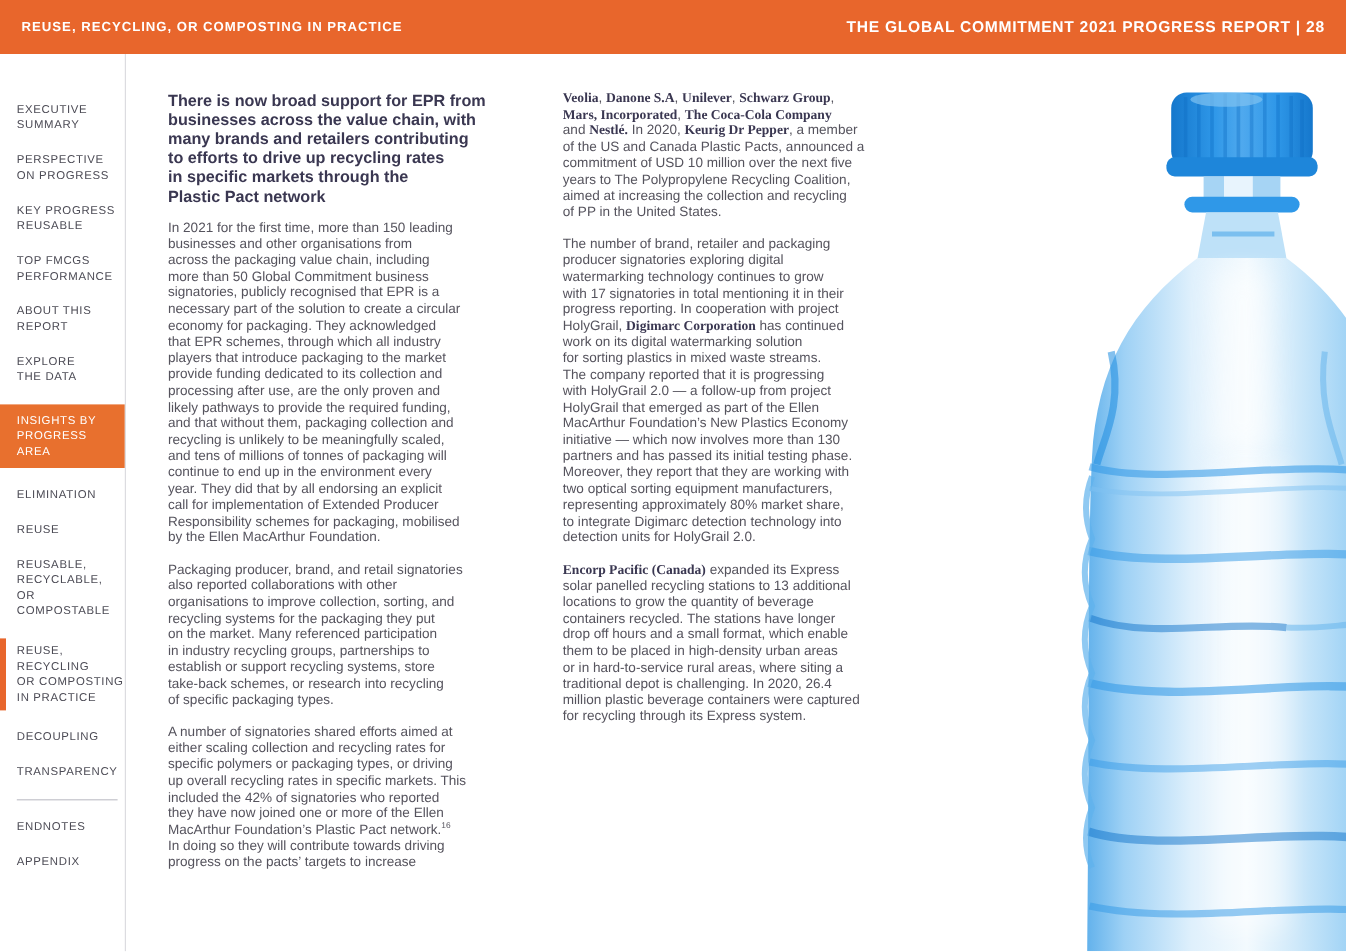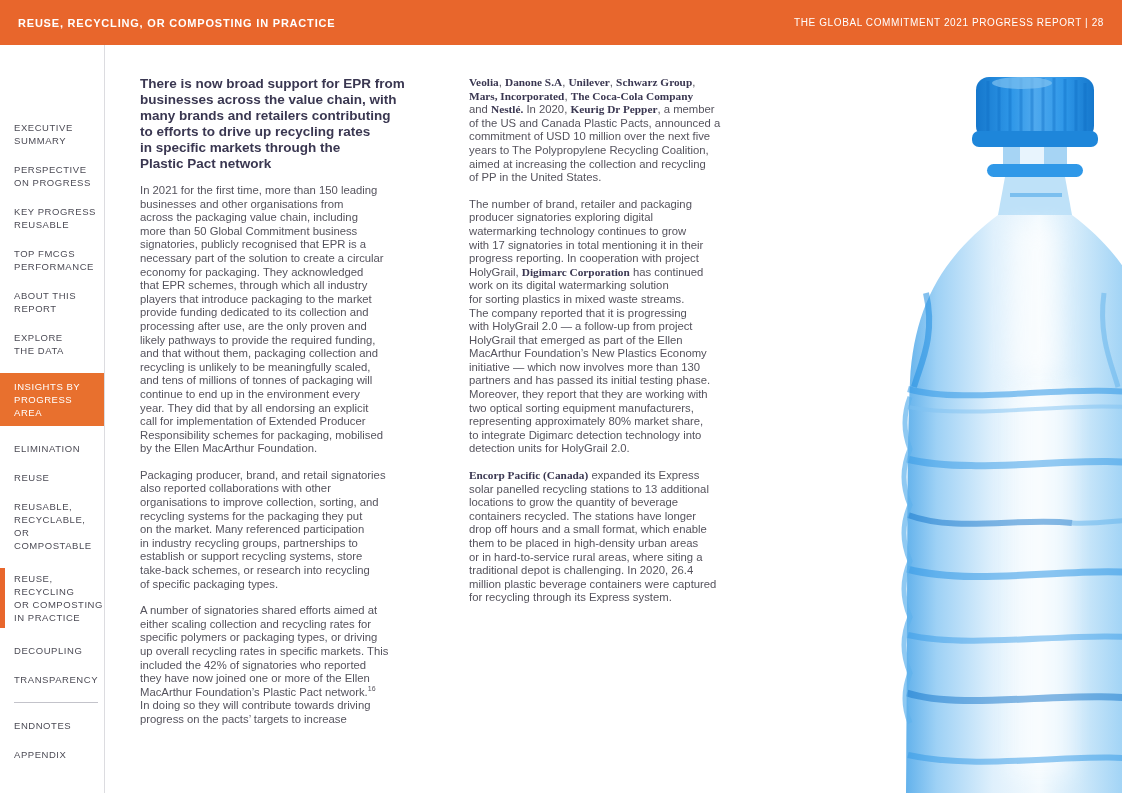--- a/index.html
+++ b/index.html
@@ -4,24 +4,24 @@
 <style>
   * { margin:0; padding:0; box-sizing:border-box; }
   html,body { width:1122px; height:793px; }
   body { font-family:"Liberation Sans", sans-serif; background:#ffffff; }
   .page { position:relative; width:1122px; height:793px; overflow:hidden; background:#ffffff; }
 
   
   .topbar { position:absolute; top:0; left:0; width:1122px; height:45px; background:#E8662C;
             display:flex; align-items:center; justify-content:space-between; padding:5px 18px; }
   .topbar .left-title { color:#ffffff; font-size:11px; font-weight:bold; letter-spacing:0.8px; }
-  .topbar .right-title { color:#ffffff; font-size:10px; font-weight:normal; letter-spacing:0.6px;margin-left:24px; }
-
-  
-  .sidebar { position:absolute; top:45px; left:0; width:104px; height:748px; padding-top:76px; }
+  .topbar .right-title { color:#ffffff; font-size:13px; font-weight:bold; letter-spacing:0.6px;margin-left:24px; }
+
+  
+  .sidebar { position:absolute; top:45px; left:0; width:104px; height:748px; padding-top:40px; }
   .vline { position:absolute; top:45px; left:104px; width:1px; height:748px; background:#DCDCE0; }
   .nav-item { font-size:9.5px; letter-spacing:0.55px; line-height:13px; color:#4C4B55;
               padding-left:14px; margin-bottom:16px; white-space:pre-line; cursor:pointer; }
   .nav-item.active-section { background:#E8702E; color:#ffffff; padding:7px 4px 7px 14px; width:104px; }
   .nav-item.current { border-left:5px solid #E8662C; padding-left:9px; padding-top:4px; padding-bottom:4px; }
   .nav-divider { width:84px; height:1px; background:#C3C3CA; margin:2px 0 16px 14px; }
 
   
   .col { position:absolute; top:76px; width:315px; }
   .col1 { left:140px; }

